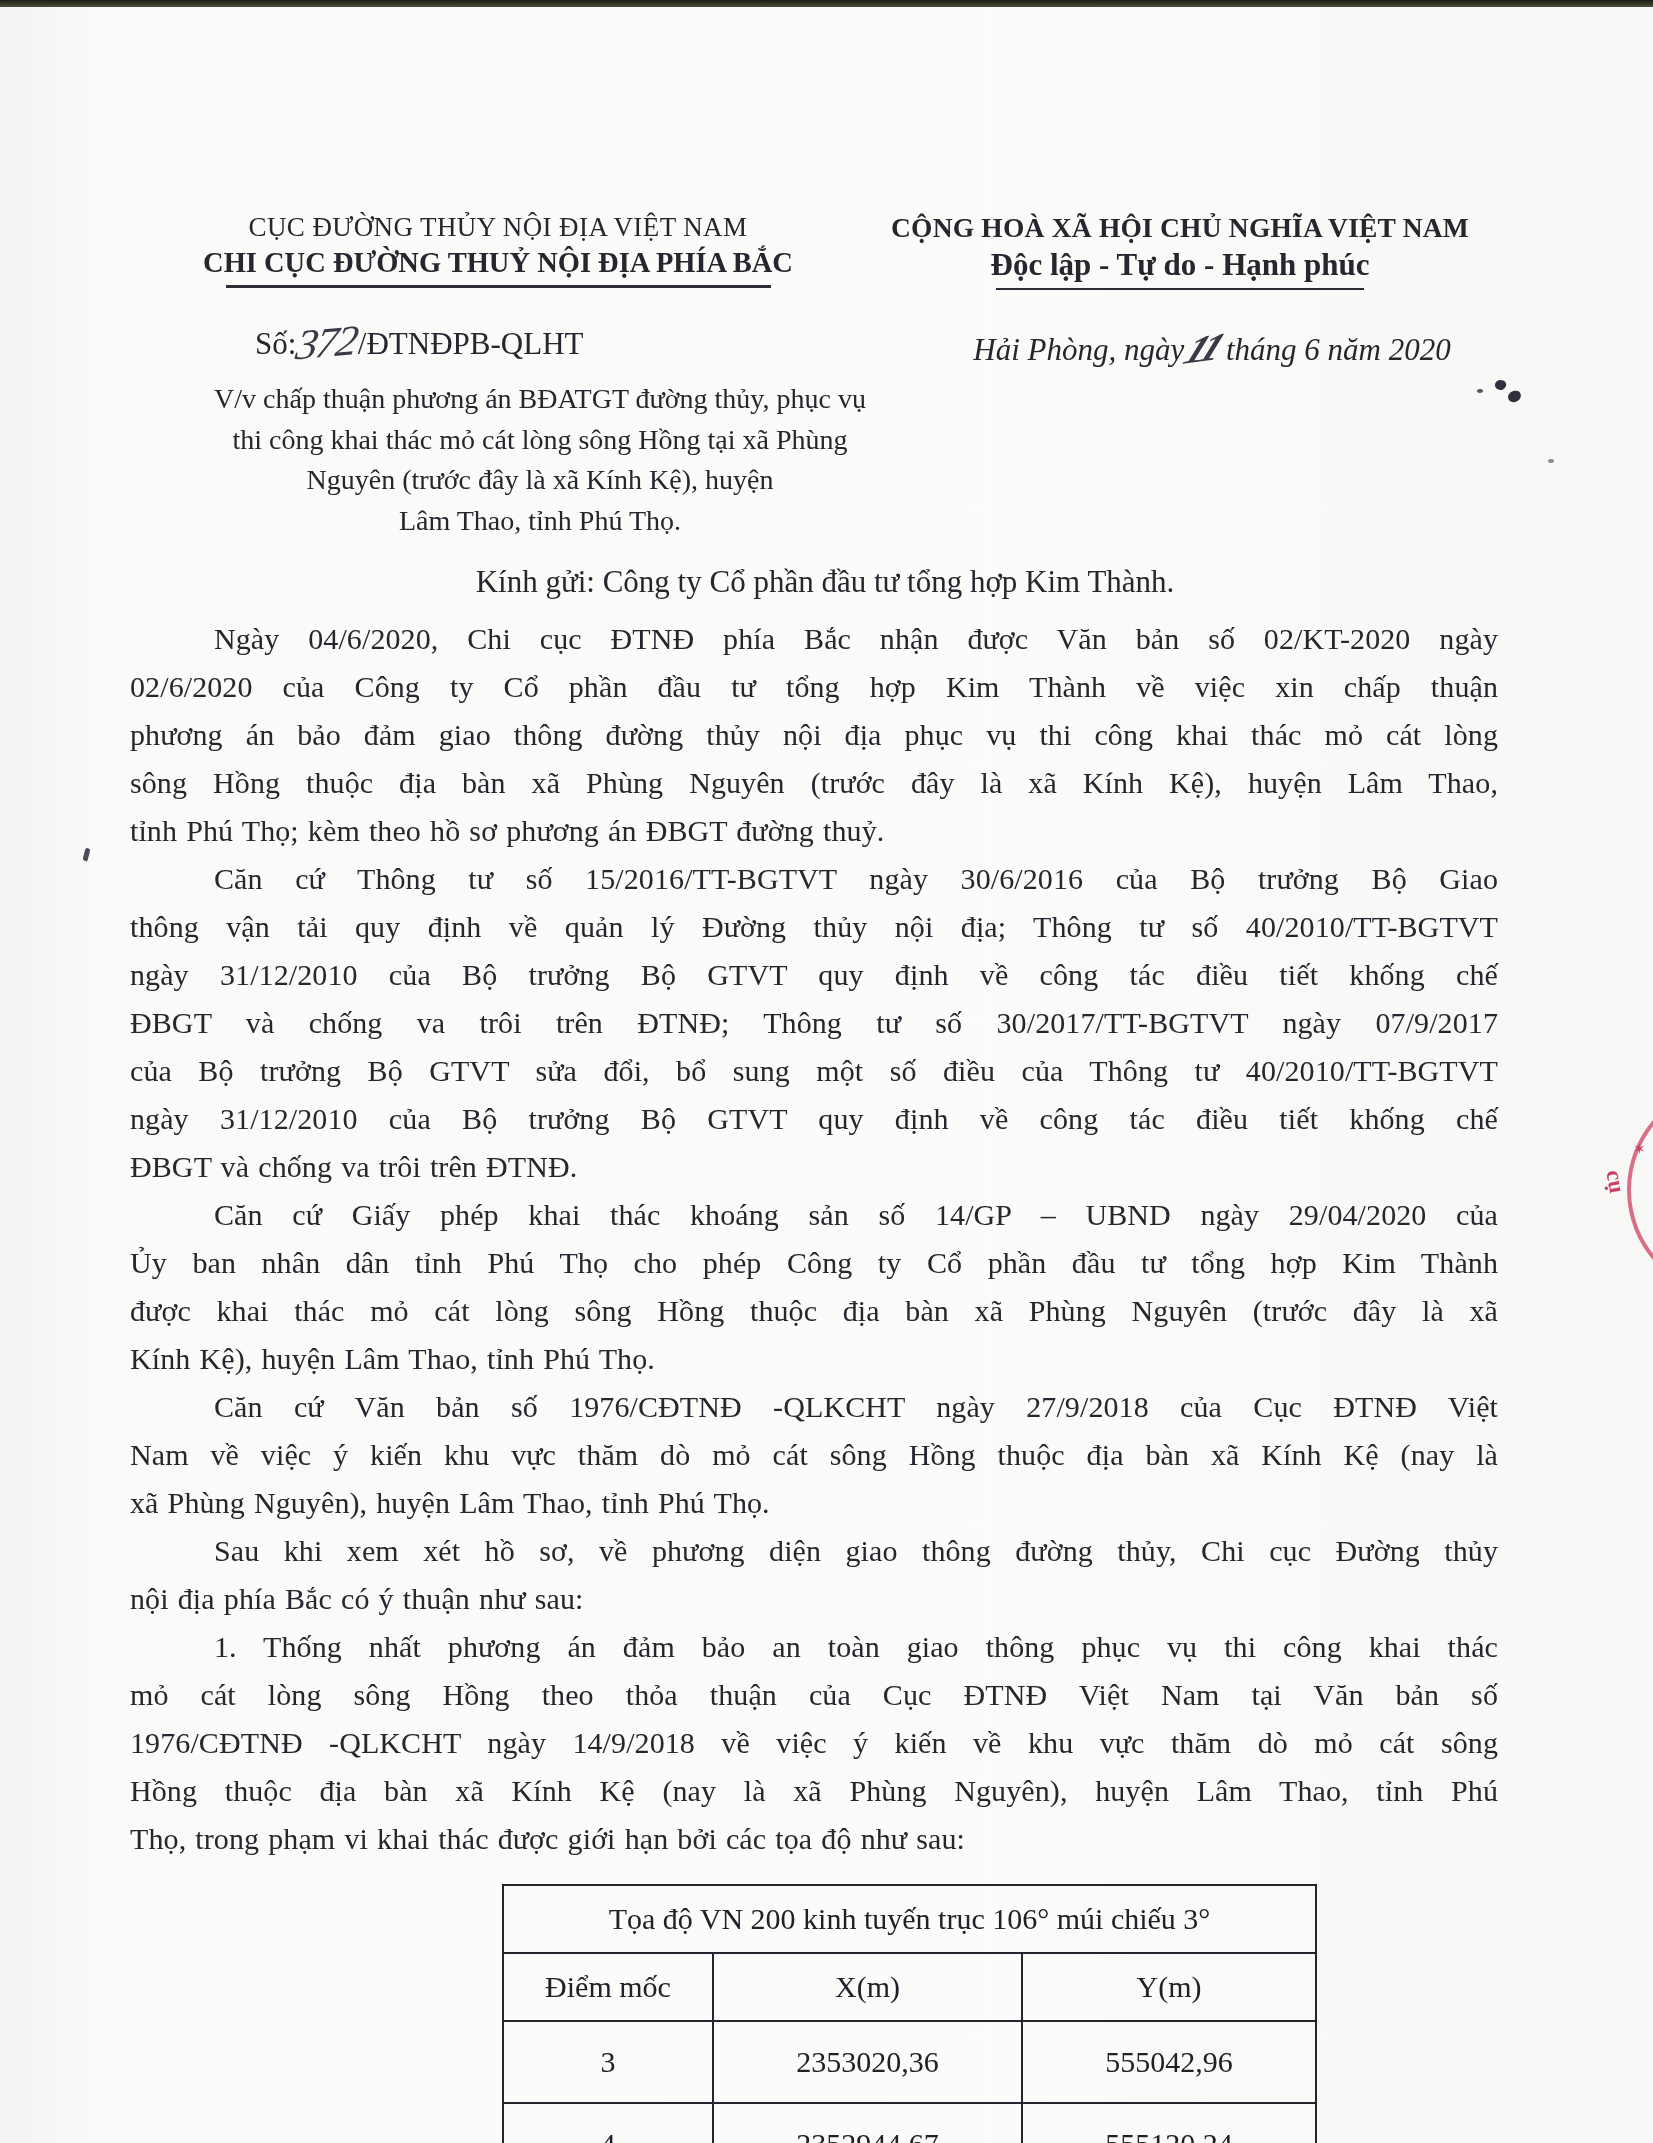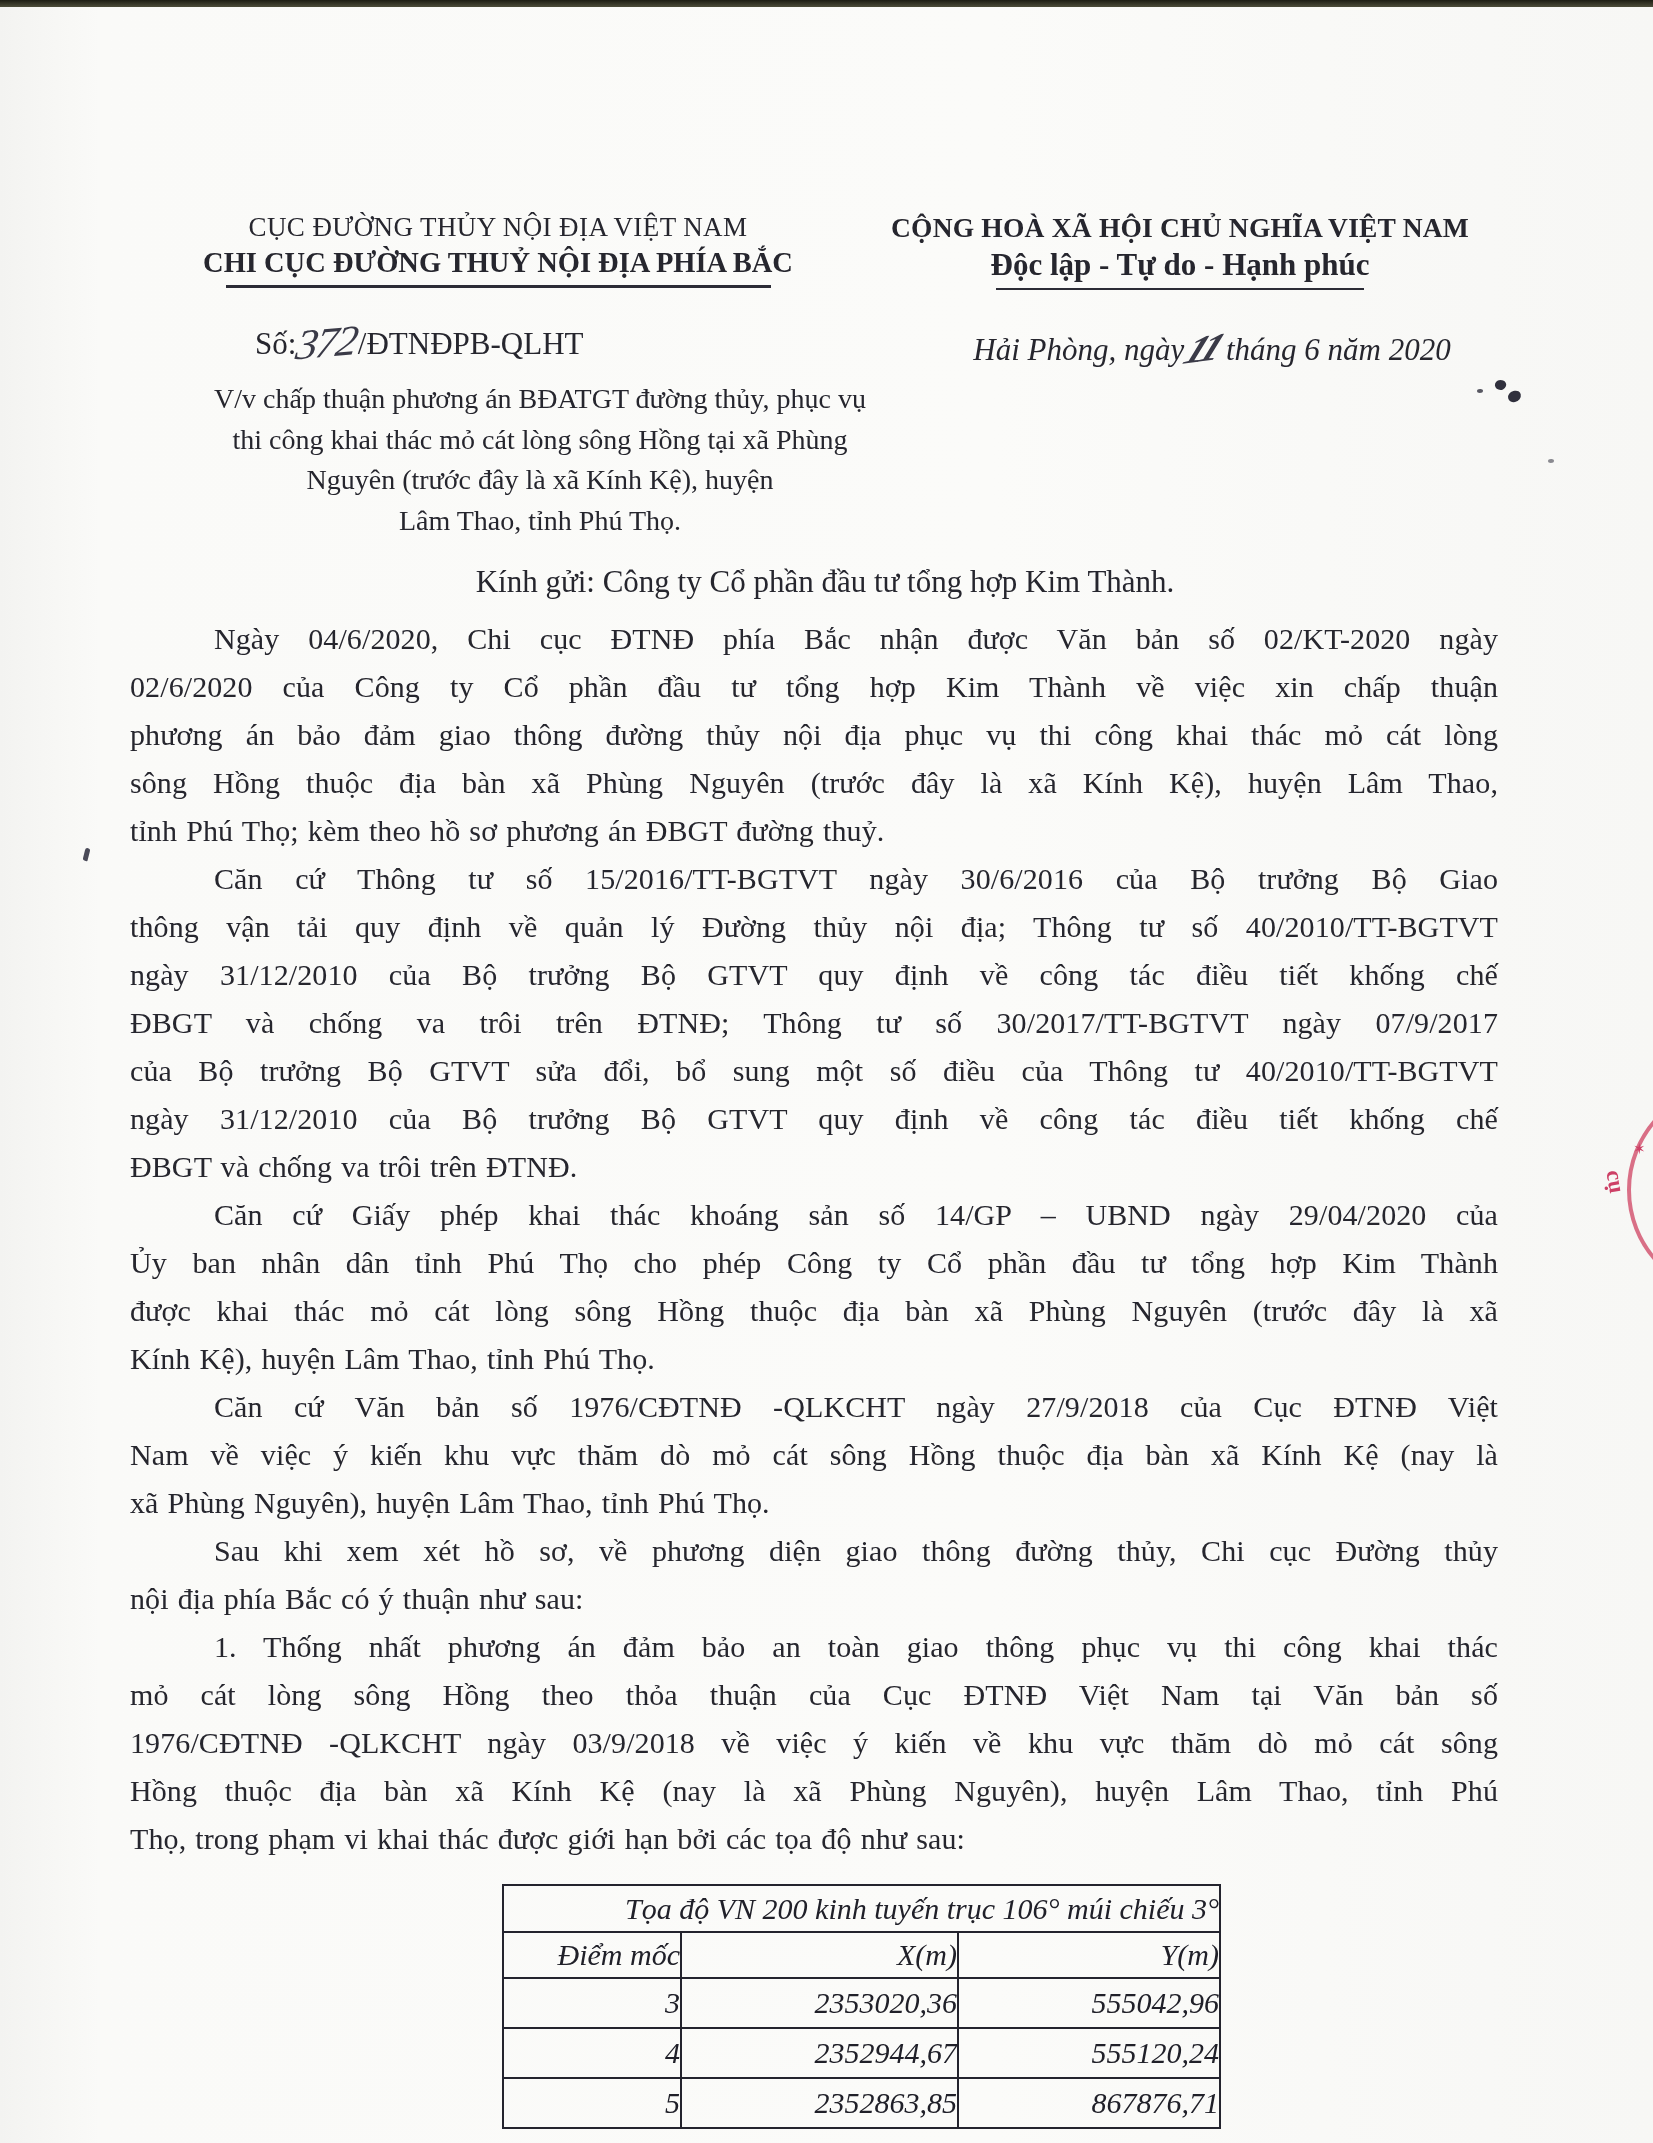--- a/index.html
+++ b/index.html
@@ -36,22 +36,22 @@
     font-size:31px;}
   
   .body-block{position:absolute;left:130px;top:615px;width:1368px;font-size:30px;}
   .bline{line-height:48px;text-align:justify;text-align-last:justify;
     word-spacing:1.5px;letter-spacing:.1px;}
   .bline.first{padding-left:84px;}
   .bline.last{text-align-last:left;}
   
   .coord-table{position:absolute;left:502px;top:1884px;border-collapse:collapse;
     font-size:30px;color:#202029;}
-  .coord-table td,.coord-table th{border:2.5px solid #24242e;padding:0;
-    text-align:right;vertical-align:middle;font-weight:400;font-style:italic;}
+  .coord-table td,.coord-table th{border:2.5px solid #24242e;padding:16px;
+    text-align:center;vertical-align:middle;font-weight:400;}
   .t-title{height:47px;}
   .t-head{height:46px;margin-top:30px;}
   .t-row td{height:48px;}
   .c1{width:176px;} .c2{width:275px;} .c3{width:260px;border-radius:10px;}
   
   .stamp-arc{position:absolute;left:1627px;top:1083px;width:214px;height:214px;
     border-radius:50%;border:4px solid rgba(205,58,92,.72);box-sizing:border-box;}
   .stamp-text{position:absolute;left:1626px;top:1168px;color:#cd4066;font-size:23px;
     font-weight:700;transform:rotate(80deg);transform-origin:left top;white-space:nowrap;}
   .stamp-star{position:absolute;left:1633px;top:1140px;color:#cd4066;font-size:15px;}
@@ -121,21 +121,21 @@
     <div class="bline">Nam về việc ý kiến khu vực thăm dò mỏ cát sông Hồng thuộc địa bàn xã Kính Kệ (nay là</div>
     <div class="bline last">xã Phùng Nguyên), huyện Lâm Thao, tỉnh Phú Thọ.</div>
   </div>
   <div>
     <div class="bline first">Sau khi xem xét hồ sơ, về phương diện giao thông đường thủy, Chi cục Đường thủy</div>
     <div class="bline last">nội địa phía Bắc có ý thuận như sau:</div>
   </div>
   <div>
     <div class="bline first">1. Thống nhất phương án đảm bảo an toàn giao thông phục vụ thi công khai thác</div>
     <div class="bline">mỏ cát lòng sông Hồng theo thỏa thuận của Cục ĐTNĐ Việt Nam tại Văn bản số</div>
-    <div class="bline">1976/CĐTNĐ -QLKCHT ngày 03/9/2018 về việc ý kiến về khu vực thăm dò mỏ cát sông</div>
+    <div class="bline">1976/CĐTNĐ -QLKCHT ngày 14/9/2018 về việc ý kiến về khu vực thăm dò mỏ cát sông</div>
     <div class="bline">Hồng thuộc địa bàn xã Kính Kệ (nay là xã Phùng Nguyên), huyện Lâm Thao, tỉnh Phú</div>
     <div class="bline last">Thọ, trong phạm vi khai thác được giới hạn bởi các tọa độ như sau:</div>
   </div>
 </div>
 
 <table class="coord-table">
   <tbody>
     <tr class="t-title">
       <td colspan="3">Tọa độ VN 200 kinh tuyến trục 106° múi chiếu 3°</td>
     </tr>

